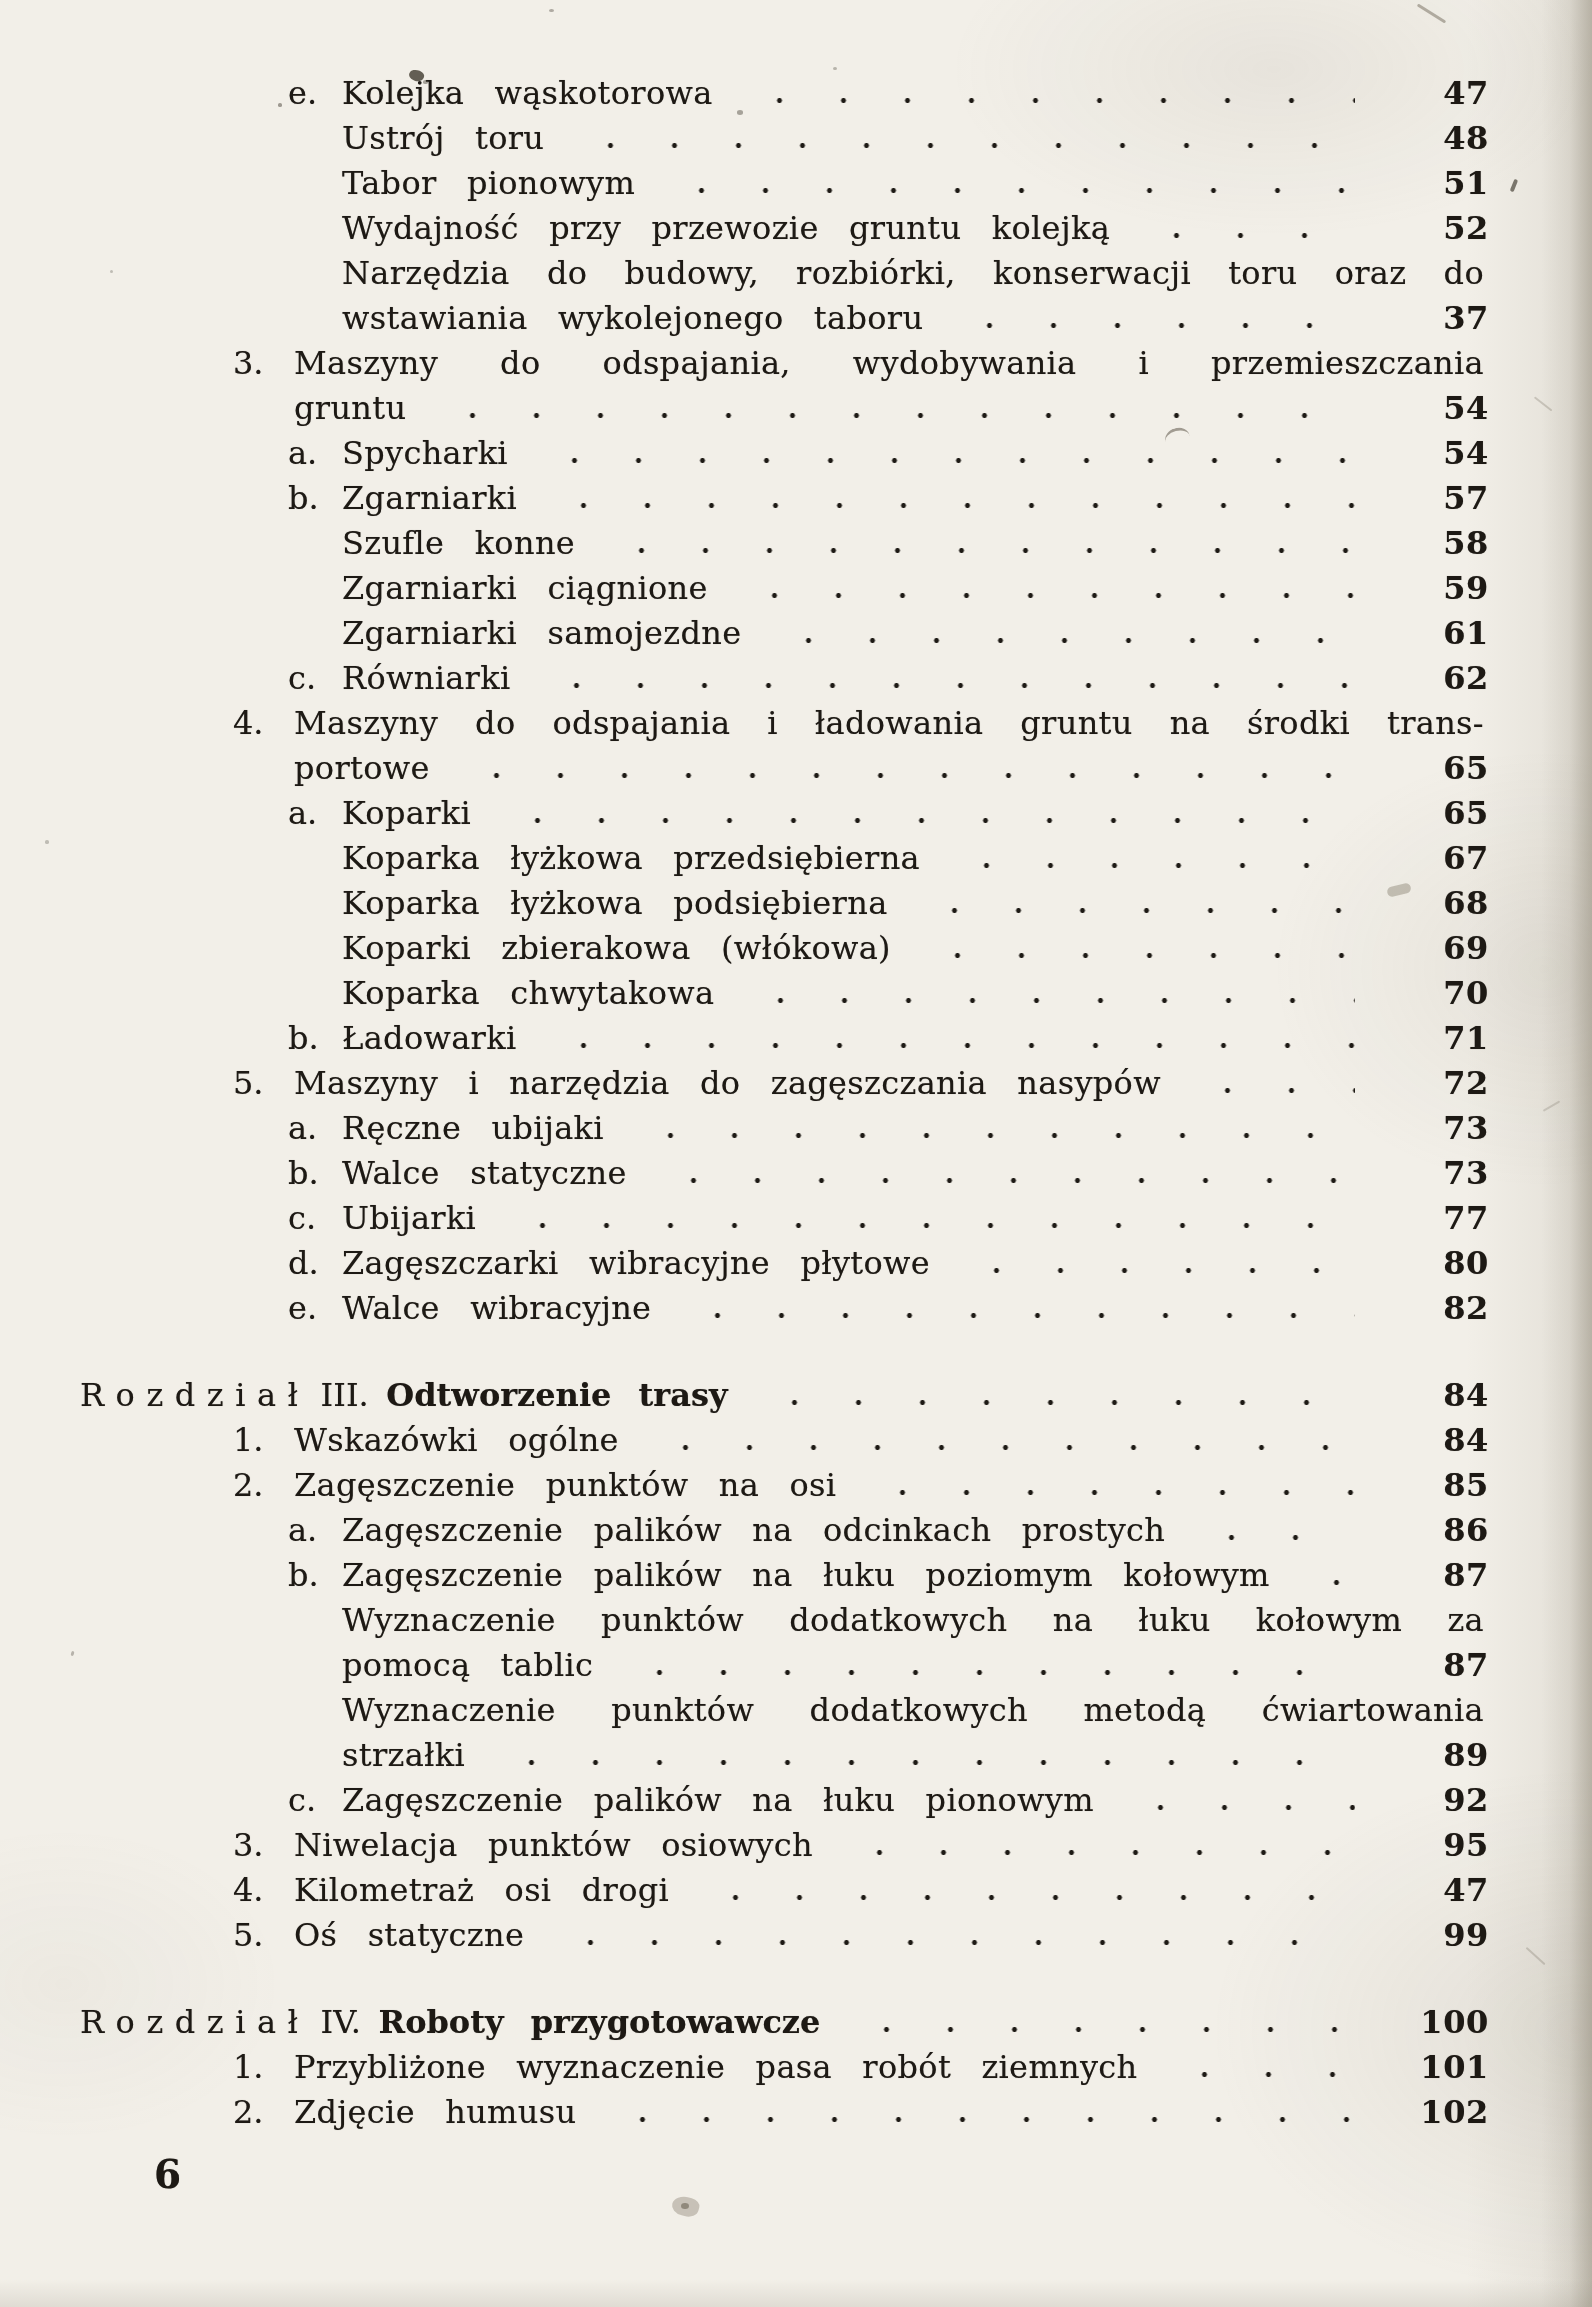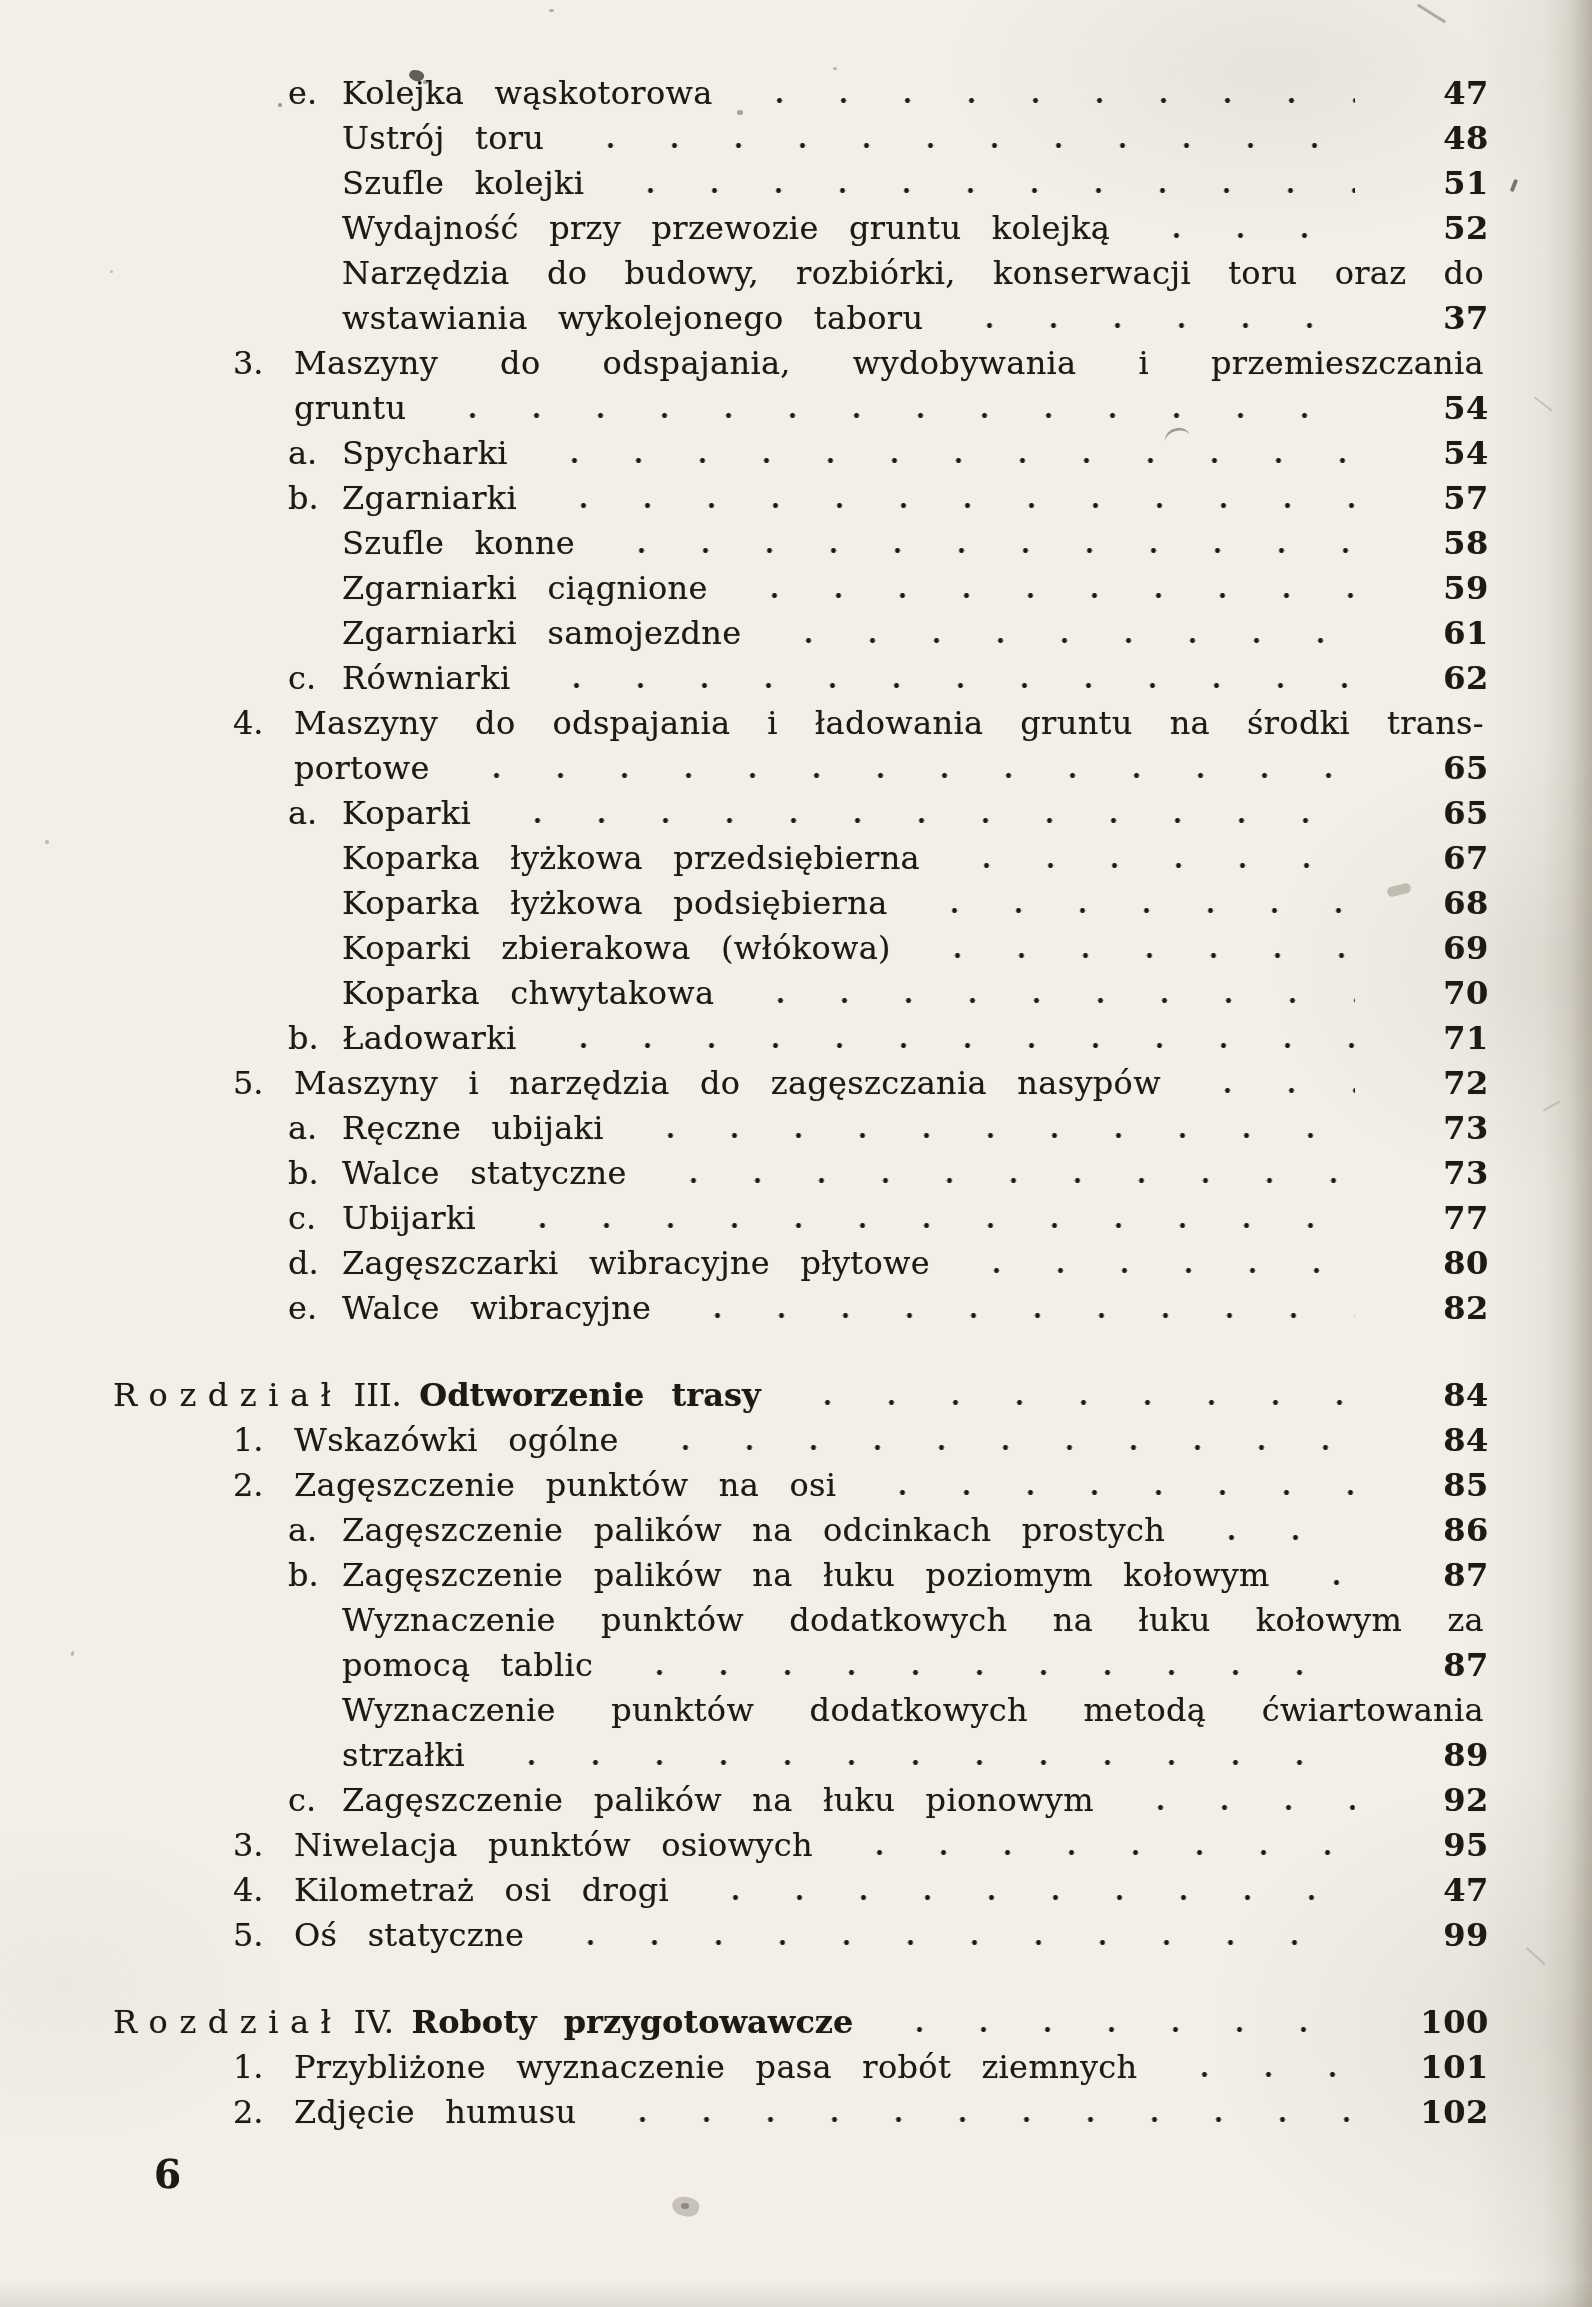--- a/index.html
+++ b/index.html
@@ -28,21 +28,21 @@
   .text{white-space:nowrap;word-spacing:.62em;letter-spacing:.01em;}
   .leader{
     flex:1 1 auto;align-self:stretch;margin:0 22.4px 0 30px;
     background-image:radial-gradient(circle, var(--ink,#1d1914) 2.2px, rgba(0,0,0,0) 2.8px);
     background-size:64px 9px;background-repeat:repeat-x;
     background-position:left 4.5px bottom 11.2px;
   }
   .pg{flex:0 0 112px;text-align:right;font-weight:700;letter-spacing:.02em;}
   .justify{padding-right:109px;}
   .justify .text{flex:1 1 auto;white-space:normal;text-align:justify;text-align-last:justify;}
-  .chapter{padding-left:113px;margin-top:42px;}
+  .chapter{padding-left:80px;margin-top:42px;}
   .c-label{letter-spacing:.36em;}
   .c-num{margin-left:.35em;margin-right:.55em;}
   .c-title{font-weight:700;word-spacing:.5em;}
   .folio{position:absolute;left:154px;top:2151px;font-size:39px;font-weight:700;
          text-shadow:0 0 0.7px rgba(29,25,20,.45);}
   
   .speck{position:absolute;background:#4a443a;border-radius:50%;}
   .s1{left:409px;top:70px;width:15px;height:11.2px;background:#575147;border-radius:60% 40% 55% 45%;transform:rotate(24deg);opacity:.92;}
   .s1b{left:423px;top:80px;width:4.5px;height:3.7px;opacity:.45;}
   .s2{left:278px;top:103px;width:3.7px;height:3.7px;opacity:.5;}
@@ -84,21 +84,21 @@
     <span class="pg">47</span>
   </div>
     <div class="row lvl3">
 
     <span class="text">Ustrój toru</span>
     <span class="leader"></span>
     <span class="pg">48</span>
   </div>
     <div class="row lvl3">
 
-    <span class="text">Szufle kolejki</span>
+    <span class="text">Tabor pionowym</span>
     <span class="leader"></span>
     <span class="pg">51</span>
   </div>
     <div class="row lvl3">
 
     <span class="text">Wydajność przy przewozie gruntu kolejką</span>
     <span class="leader"></span>
     <span class="pg">52</span>
   </div>
     <div class="row lvl3 justify">

